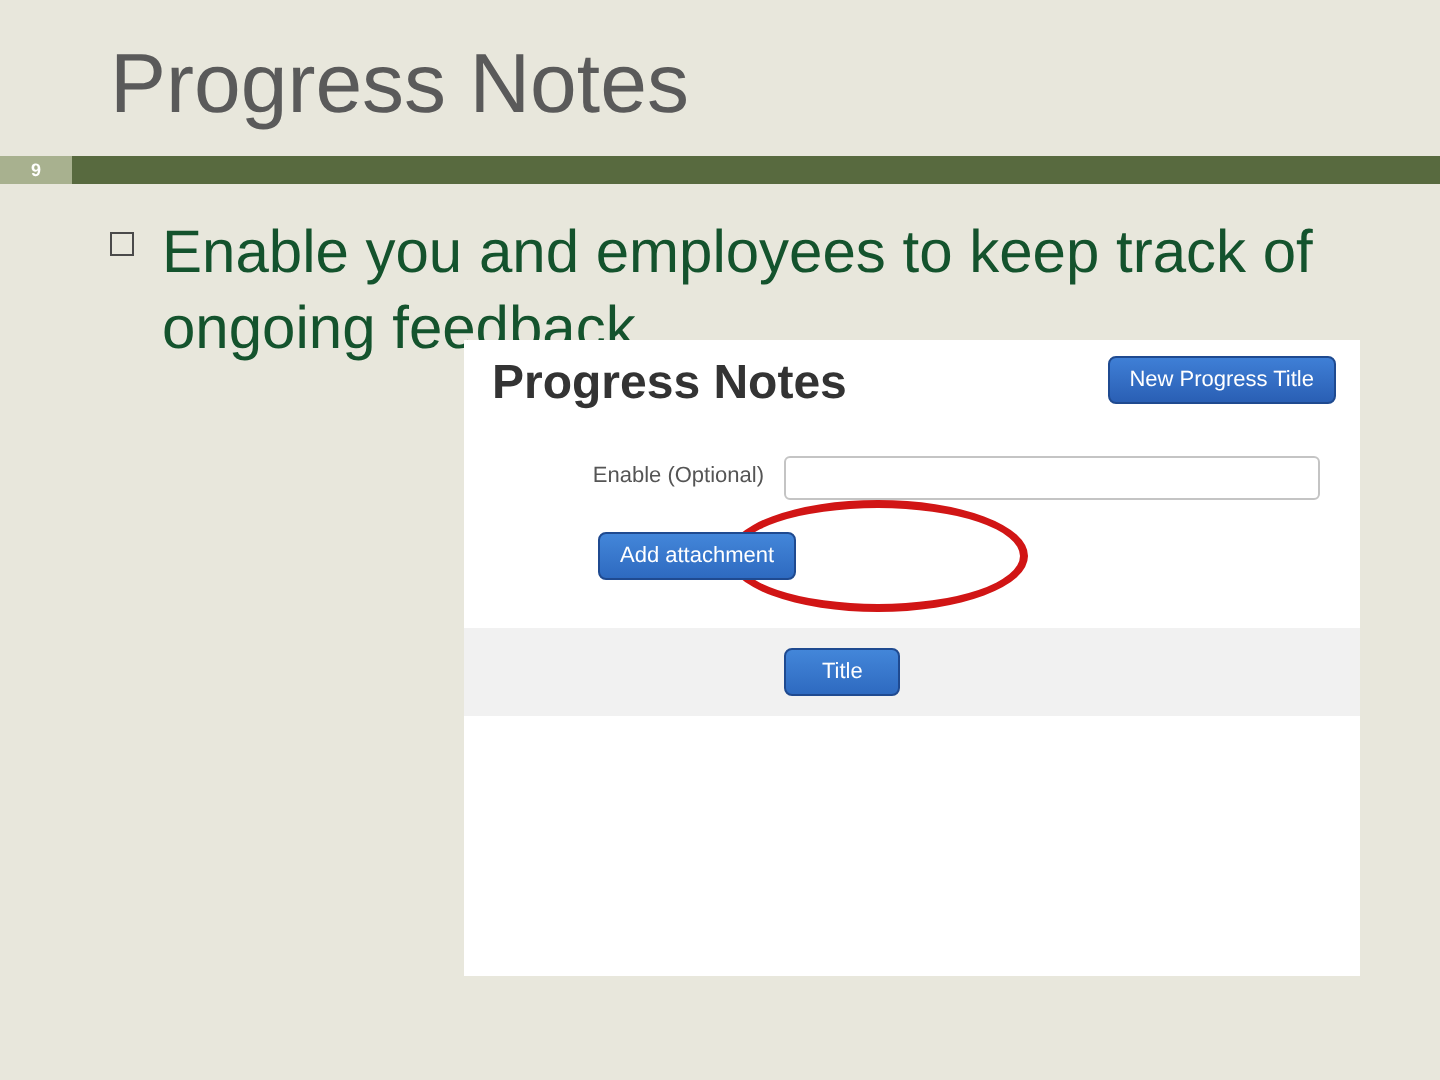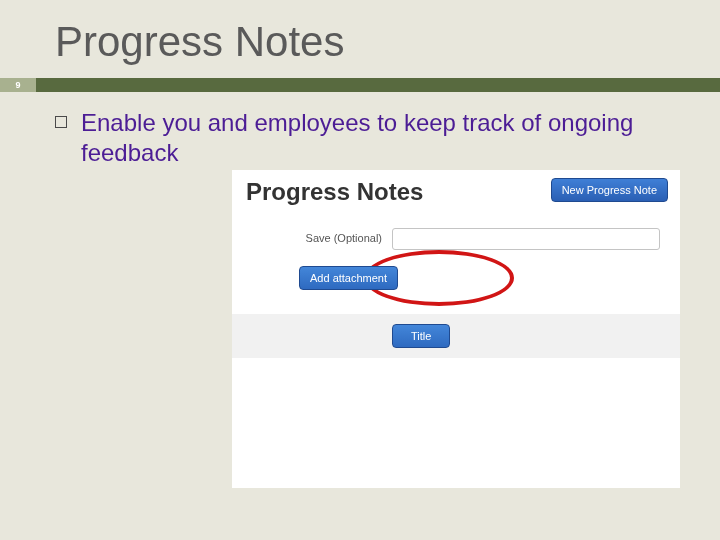--- a/index.html
+++ b/index.html
@@ -43,22 +43,22 @@
   }
   .bullet-marker {
     width: 12px;
     height: 12px;
     border: 1.5px solid #4a4a4a;
     margin-top: 8px;
     margin-right: 14px;
     flex-shrink: 0;
   }
   .bullet-text {
-    font-size: 24px;
-    color: #4c1d95;
+    font-size: 30px;
+    color: #14532d;
     line-height: 1.25;
   }
   .screenshot-panel {
     position: absolute;
     left: 232px;
     top: 170px;
     width: 448px;
     height: 318px;
     background: #ffffff;
   }
@@ -170,25 +170,25 @@
 </div>
 
 <div class="bullet-block">
   <span class="bullet-marker"></span>
   <span class="bullet-text">Enable you and employees to keep track of ongoing feedback</span>
 </div>
 
 <div class="screenshot-panel">
   <div class="panel-header">
     <div class="panel-title">Progress Notes</div>
-    <button class="new-btn">New Progress Note</button>
+    <button class="new-btn">New Progress Title</button>
   </div>
   <div class="form-body">
     <div class="form-row">
-      <div class="form-label">Save (Optional)</div>
+      <div class="form-label">Enable (Optional)</div>
       <div class="form-input"></div>
     </div>
     <div class="action-row">
       <div class="red-circle"></div>
       <button class="attach-btn">Add attachment</button>
     </div>
     <div class="save-bar">
       <button class="save-btn">Title</button>
     </div>
   </div>

